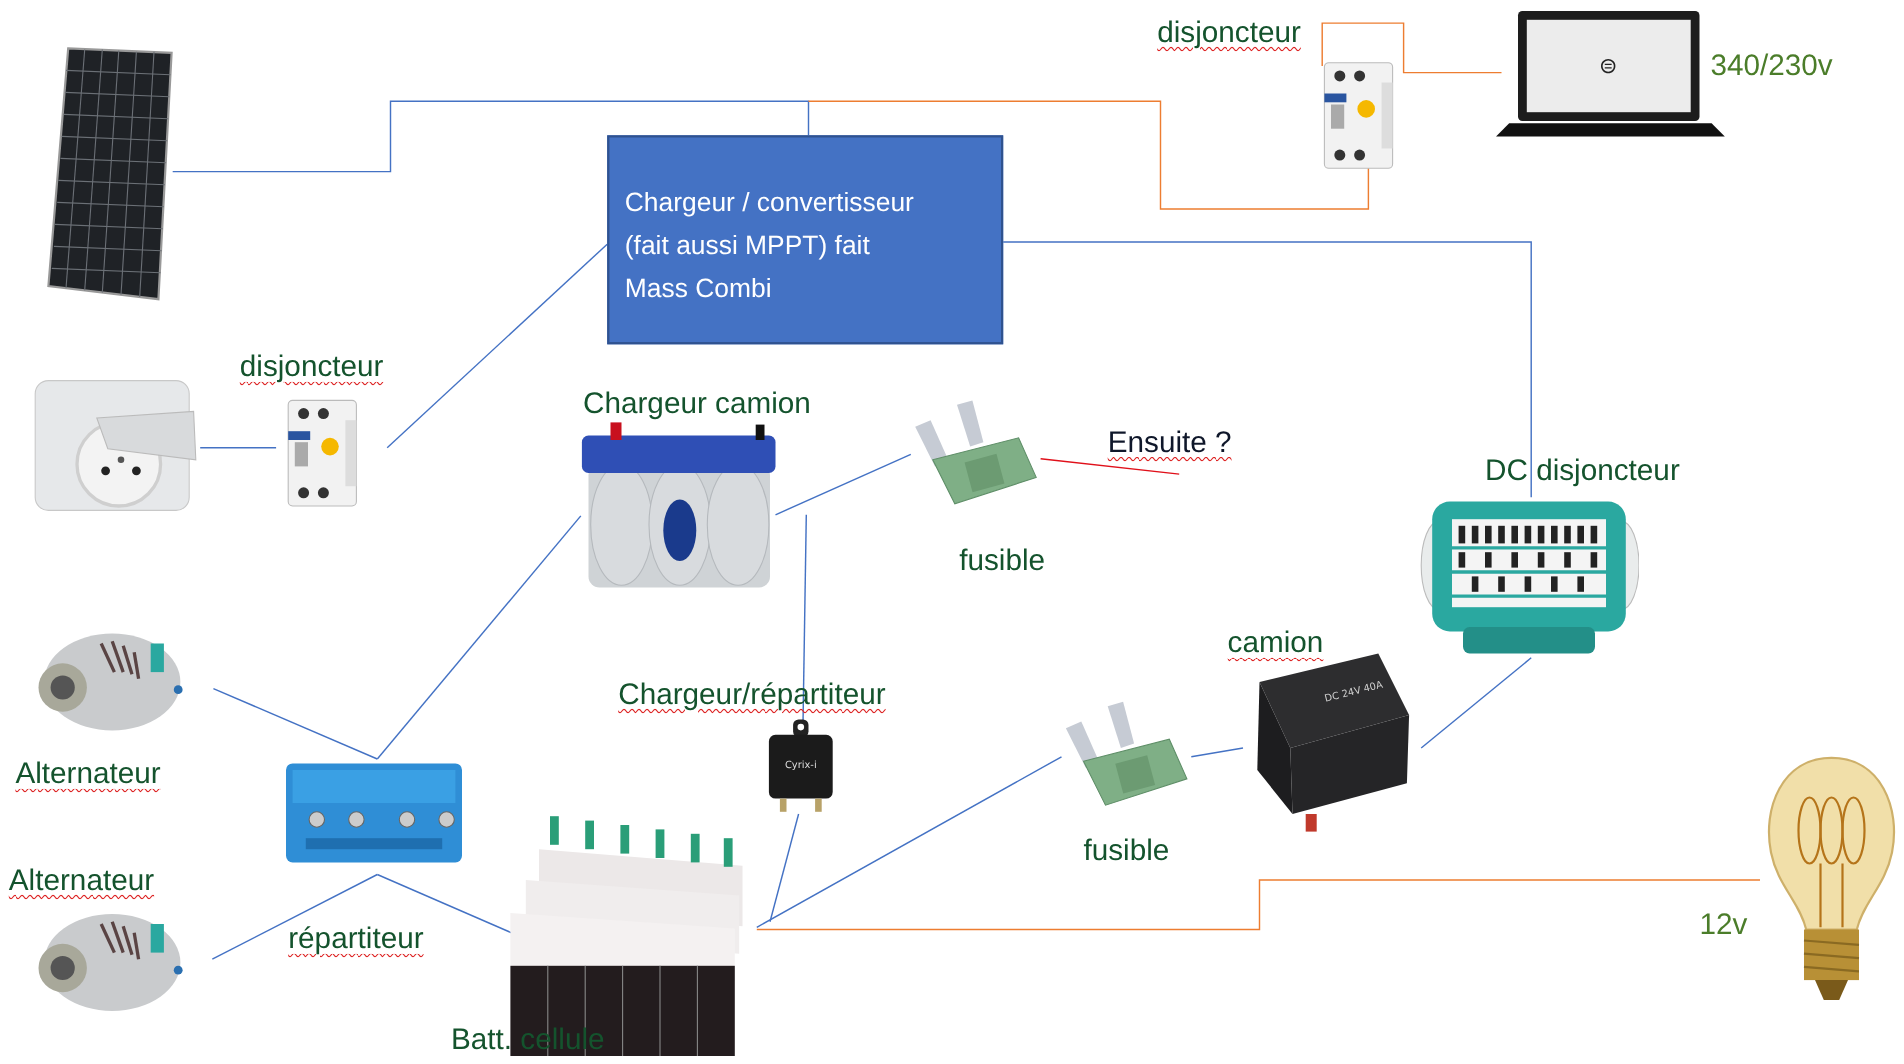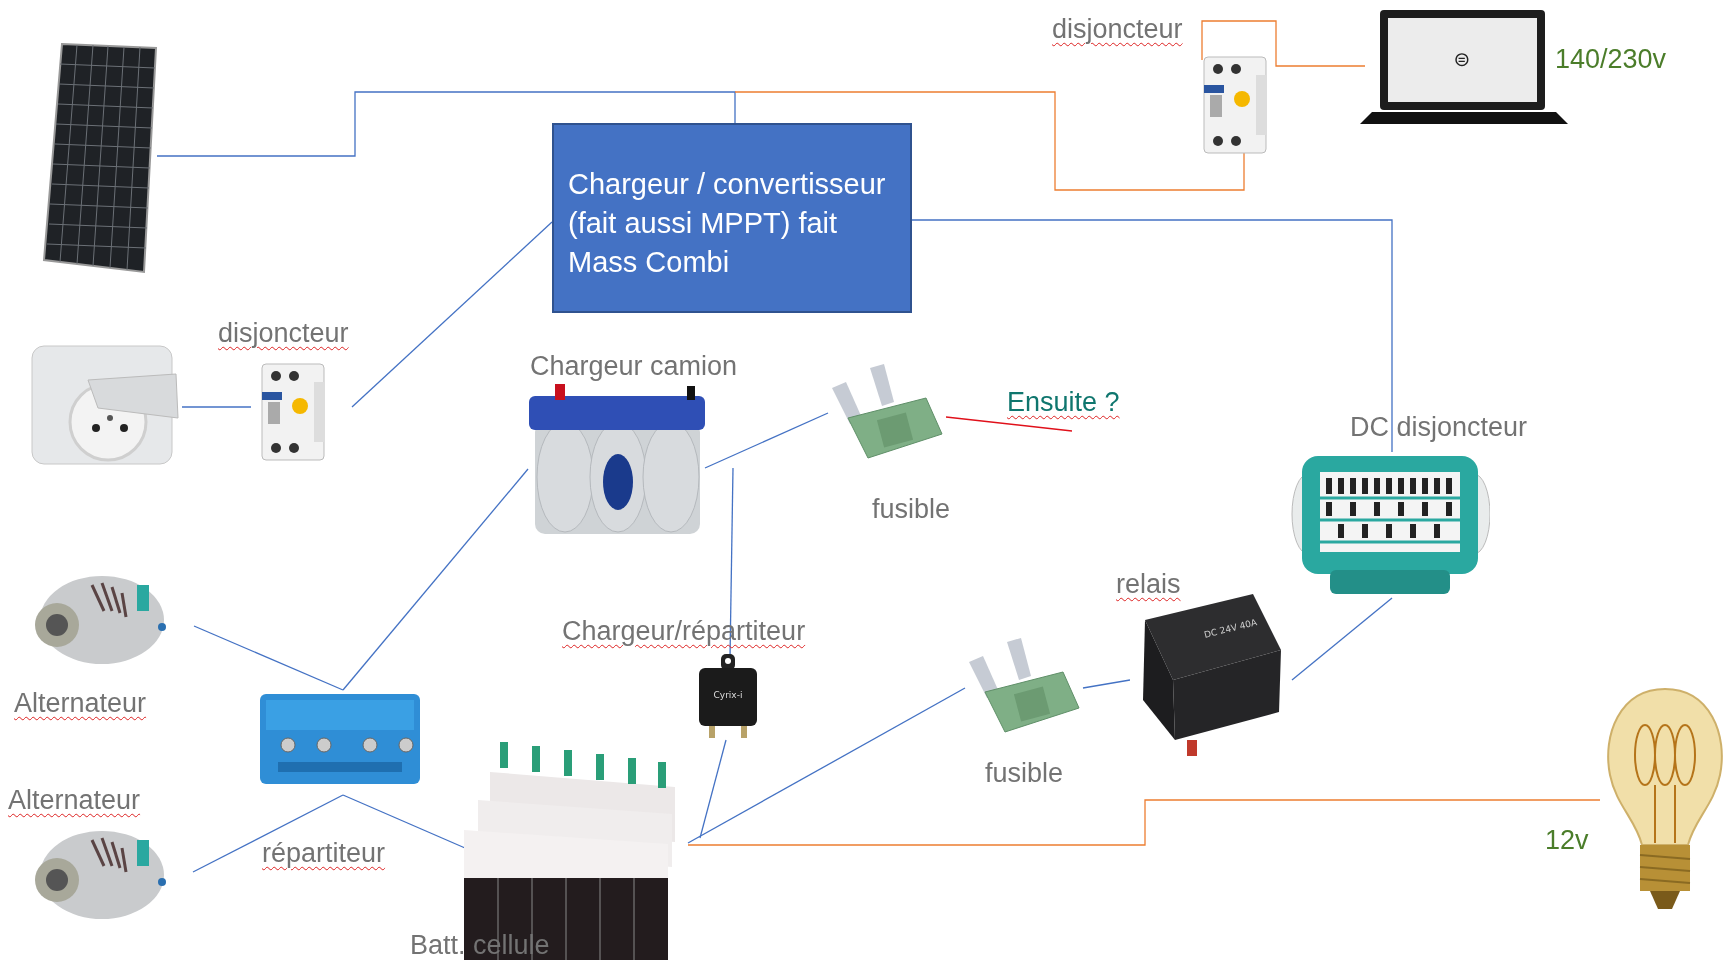--- a/index.html
+++ b/index.html
@@ -1,23 +1,23 @@
 <!DOCTYPE html>
 <html><head>
 <meta charset="utf-8">
 <style>
   html, body { margin:0; padding:0; background:#ffffff; }
   body { width:1731px; height:967px; position:relative; overflow:hidden; font-family:"Liberation Sans", "DejaVu Sans", sans-serif; }
   #wires { position:absolute; left:0; top:0; width:1731px; height:967px; }
-  .lbl { position:absolute; font-size:27px; color:#737373; white-space:nowrap; line-height:1; }
+  .lbl { position:absolute; font-size:27px; color:#14532d; white-space:nowrap; line-height:1; }
   .sq { text-decoration: underline wavy #d22; text-decoration-thickness:1px; text-underline-offset:4px; }
-  .red { color:#0f766e;text-align:right; }
+  .red { color:#0f172a;text-align:right; }
   .green { color:#4b7d2a; }
   .box { position:absolute; left:552px; top:123px; width:360px; height:190px; background:#4472c4; border:2px solid #2f528f; box-sizing:border-box; }
-  .box-text { position:absolute; left:14px; top:40px; color:#fff; font-size:29px; line-height:39px; }
+  .box-text { position:absolute; left:14px; top:40px; color:#fff; font-size:24px; line-height:39px; }
   .box-text span { display:block; }
   .img { position:absolute; }
 </style>
 </head>
 <body>
 
 <svg id="wires" xmlns="http://www.w3.org/2000/svg">
 
   <g fill="none" stroke="#4472c4" stroke-width="1.3">
     <polyline points="157,156 355,156 355,92 735,92 735,123"></polyline>
@@ -264,26 +264,26 @@
   <rect x="40" y="160" width="50" height="46" fill="#b89036"></rect>
   <g stroke="#8a6a22" stroke-width="2">
       <line x1="40" y1="170" x2="90" y2="174"></line>
       <line x1="40" y1="182" x2="90" y2="186"></line>
       <line x1="40" y1="194" x2="90" y2="198"></line>
     </g>
   <path d="M50,206 L80,206 L72,224 L58,224 Z" fill="#7a5a1a"></path>
 </svg>
 
 <div class="lbl sq" style="left:1052px;top:16px">disjoncteur</div>
-<div class="lbl green" style="left:1555px;top:46px">140/230v</div>
+<div class="lbl green" style="left:1555px;top:46px">340/230v</div>
 <div class="lbl sq" style="left:218px;top:320px">disjoncteur</div>
 <div class="lbl" style="left:530px;top:353px">Chargeur camion</div>
 <div class="lbl red sq" style="left:1007px;top:389px">Ensuite ?</div>
 <div class="lbl" style="left:872px;top:496px">fusible</div>
 <div class="lbl" style="left:1350px;top:414px">DC disjoncteur</div>
-<div class="lbl sq" style="left:1116px;top:571px">relais</div>
+<div class="lbl sq" style="left:1116px;top:571px">camion</div>
 <div class="lbl sq" style="left:562px;top:618px">Chargeur/répartiteur</div>
 <div class="lbl sq" style="left:14px;top:690px">Alternateur</div>
 <div class="lbl sq" style="left:8px;top:787px">Alternateur</div>
 <div class="lbl sq" style="left:262px;top:840px">répartiteur</div>
 <div class="lbl" style="left:985px;top:760px">fusible</div>
 <div class="lbl green" style="left:1545px;top:827px">12v</div>
 <div class="lbl" style="left:410px;top:932px">Batt. cellule</div>
 
 </body></html>

